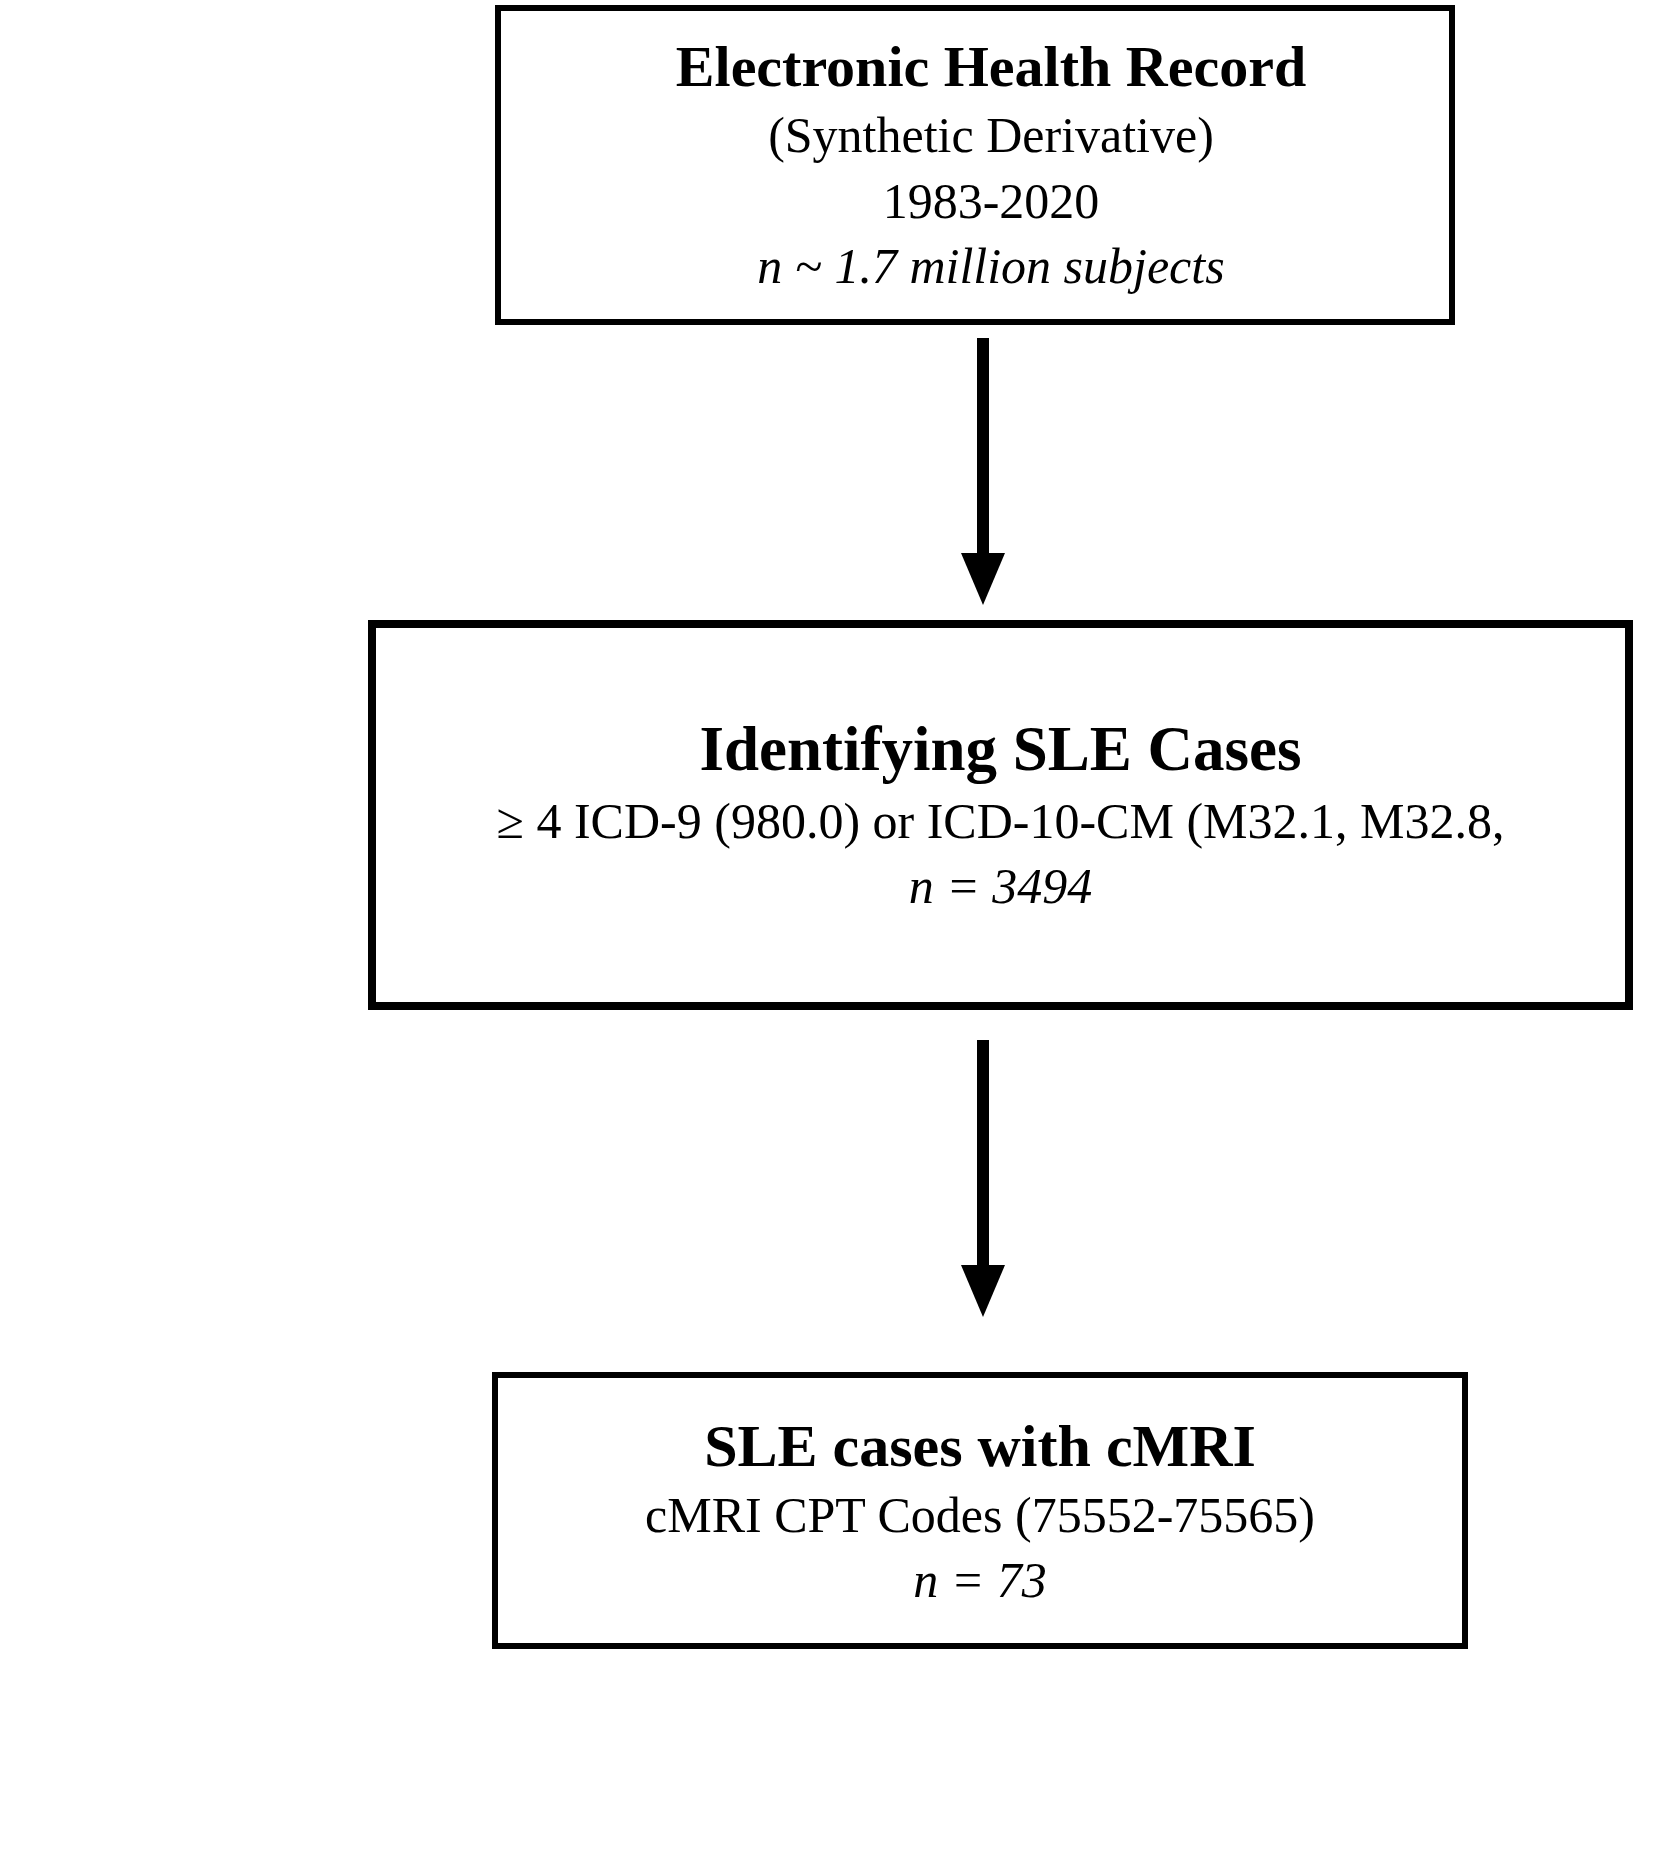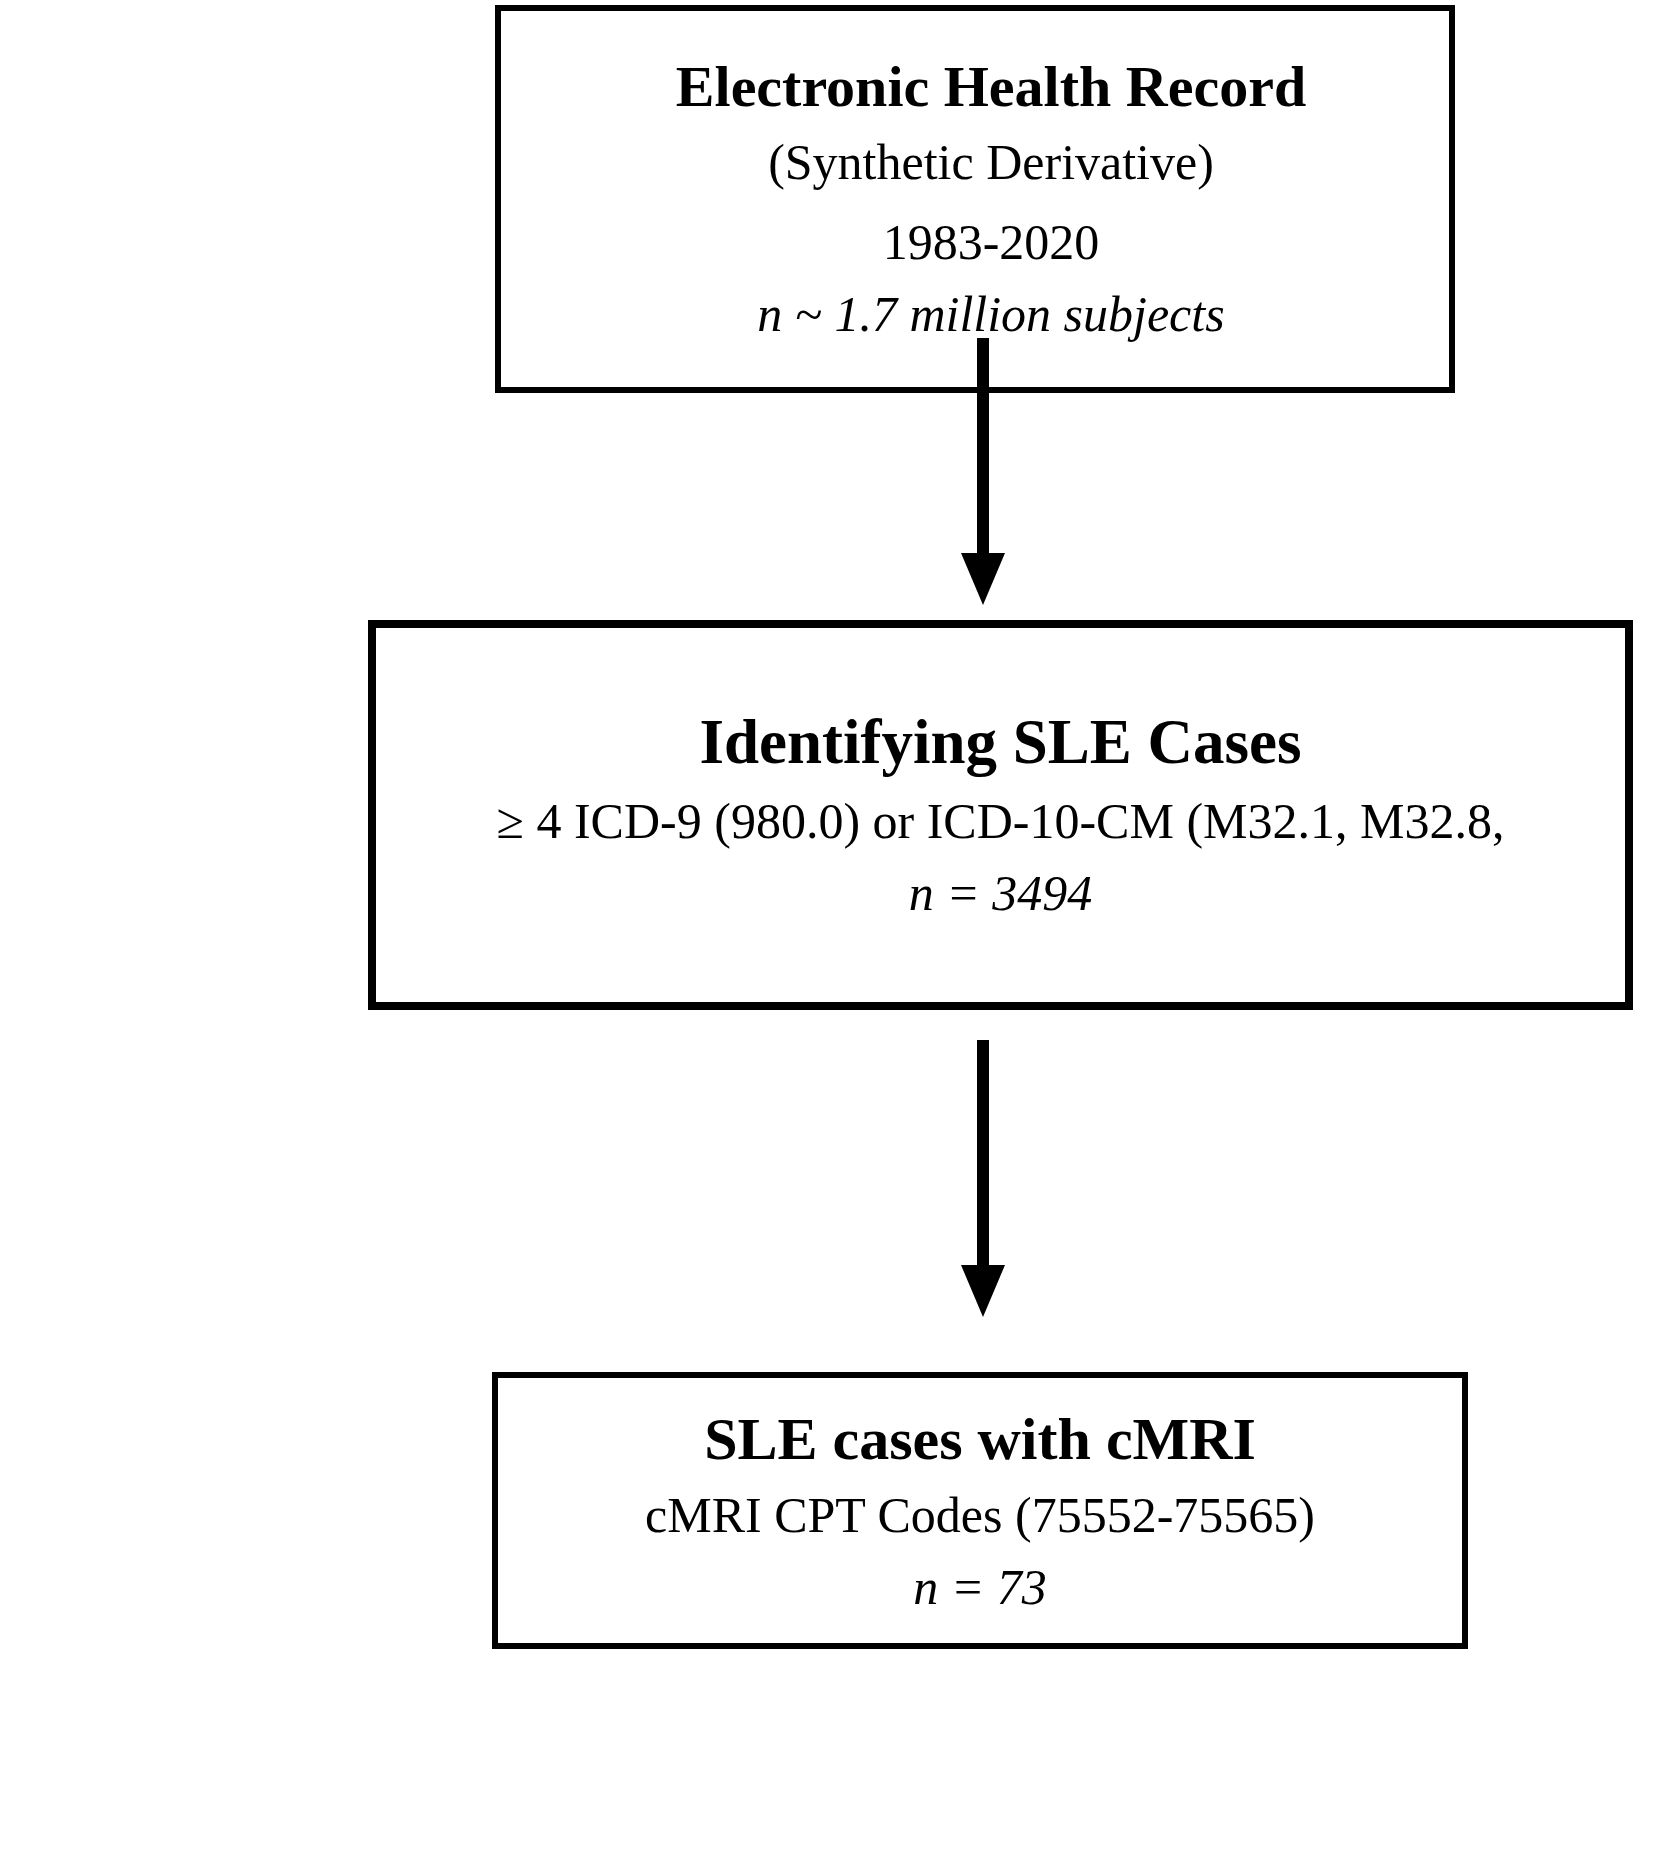--- a/index.html
+++ b/index.html
@@ -28,21 +28,21 @@
     border-color: #000000;
     box-sizing: border-box;
     display: flex;
     flex-direction: column;
     justify-content: center;
     align-items: center;
     text-align: center;
   }
   .box-ehr {
     left: 495px; top: 5px;
-    width: 960px; height: 388px;
+    width: 960px; height: 320px;
     border-width: 6px;
     padding-left: 32px;
   }
   .box-sle {
     left: 368px; top: 620px;
     width: 1265px; height: 390px;
     border-width: 8px;
   }
   .box-cmri {
     left: 492px; top: 1372px;
@@ -52,21 +52,21 @@
   .box-title {
     margin: 0;
     font-weight: bold;
     font-size: 58px;
     line-height: 1.2;
     white-space: nowrap;
   }
   .box-sle .box-title { font-size: 63px; }
   .box-cmri .box-title { font-size: 60px; }
   .box-line {
-    margin: 8px;
+    margin: 1px;
     font-size: 50px;
     line-height: 1.28;
     white-space: nowrap;
   }
   .n-line {
     margin: 0;
     font-size: 50px;
     line-height: 1.28;
     font-style: italic;
     white-space: nowrap;

